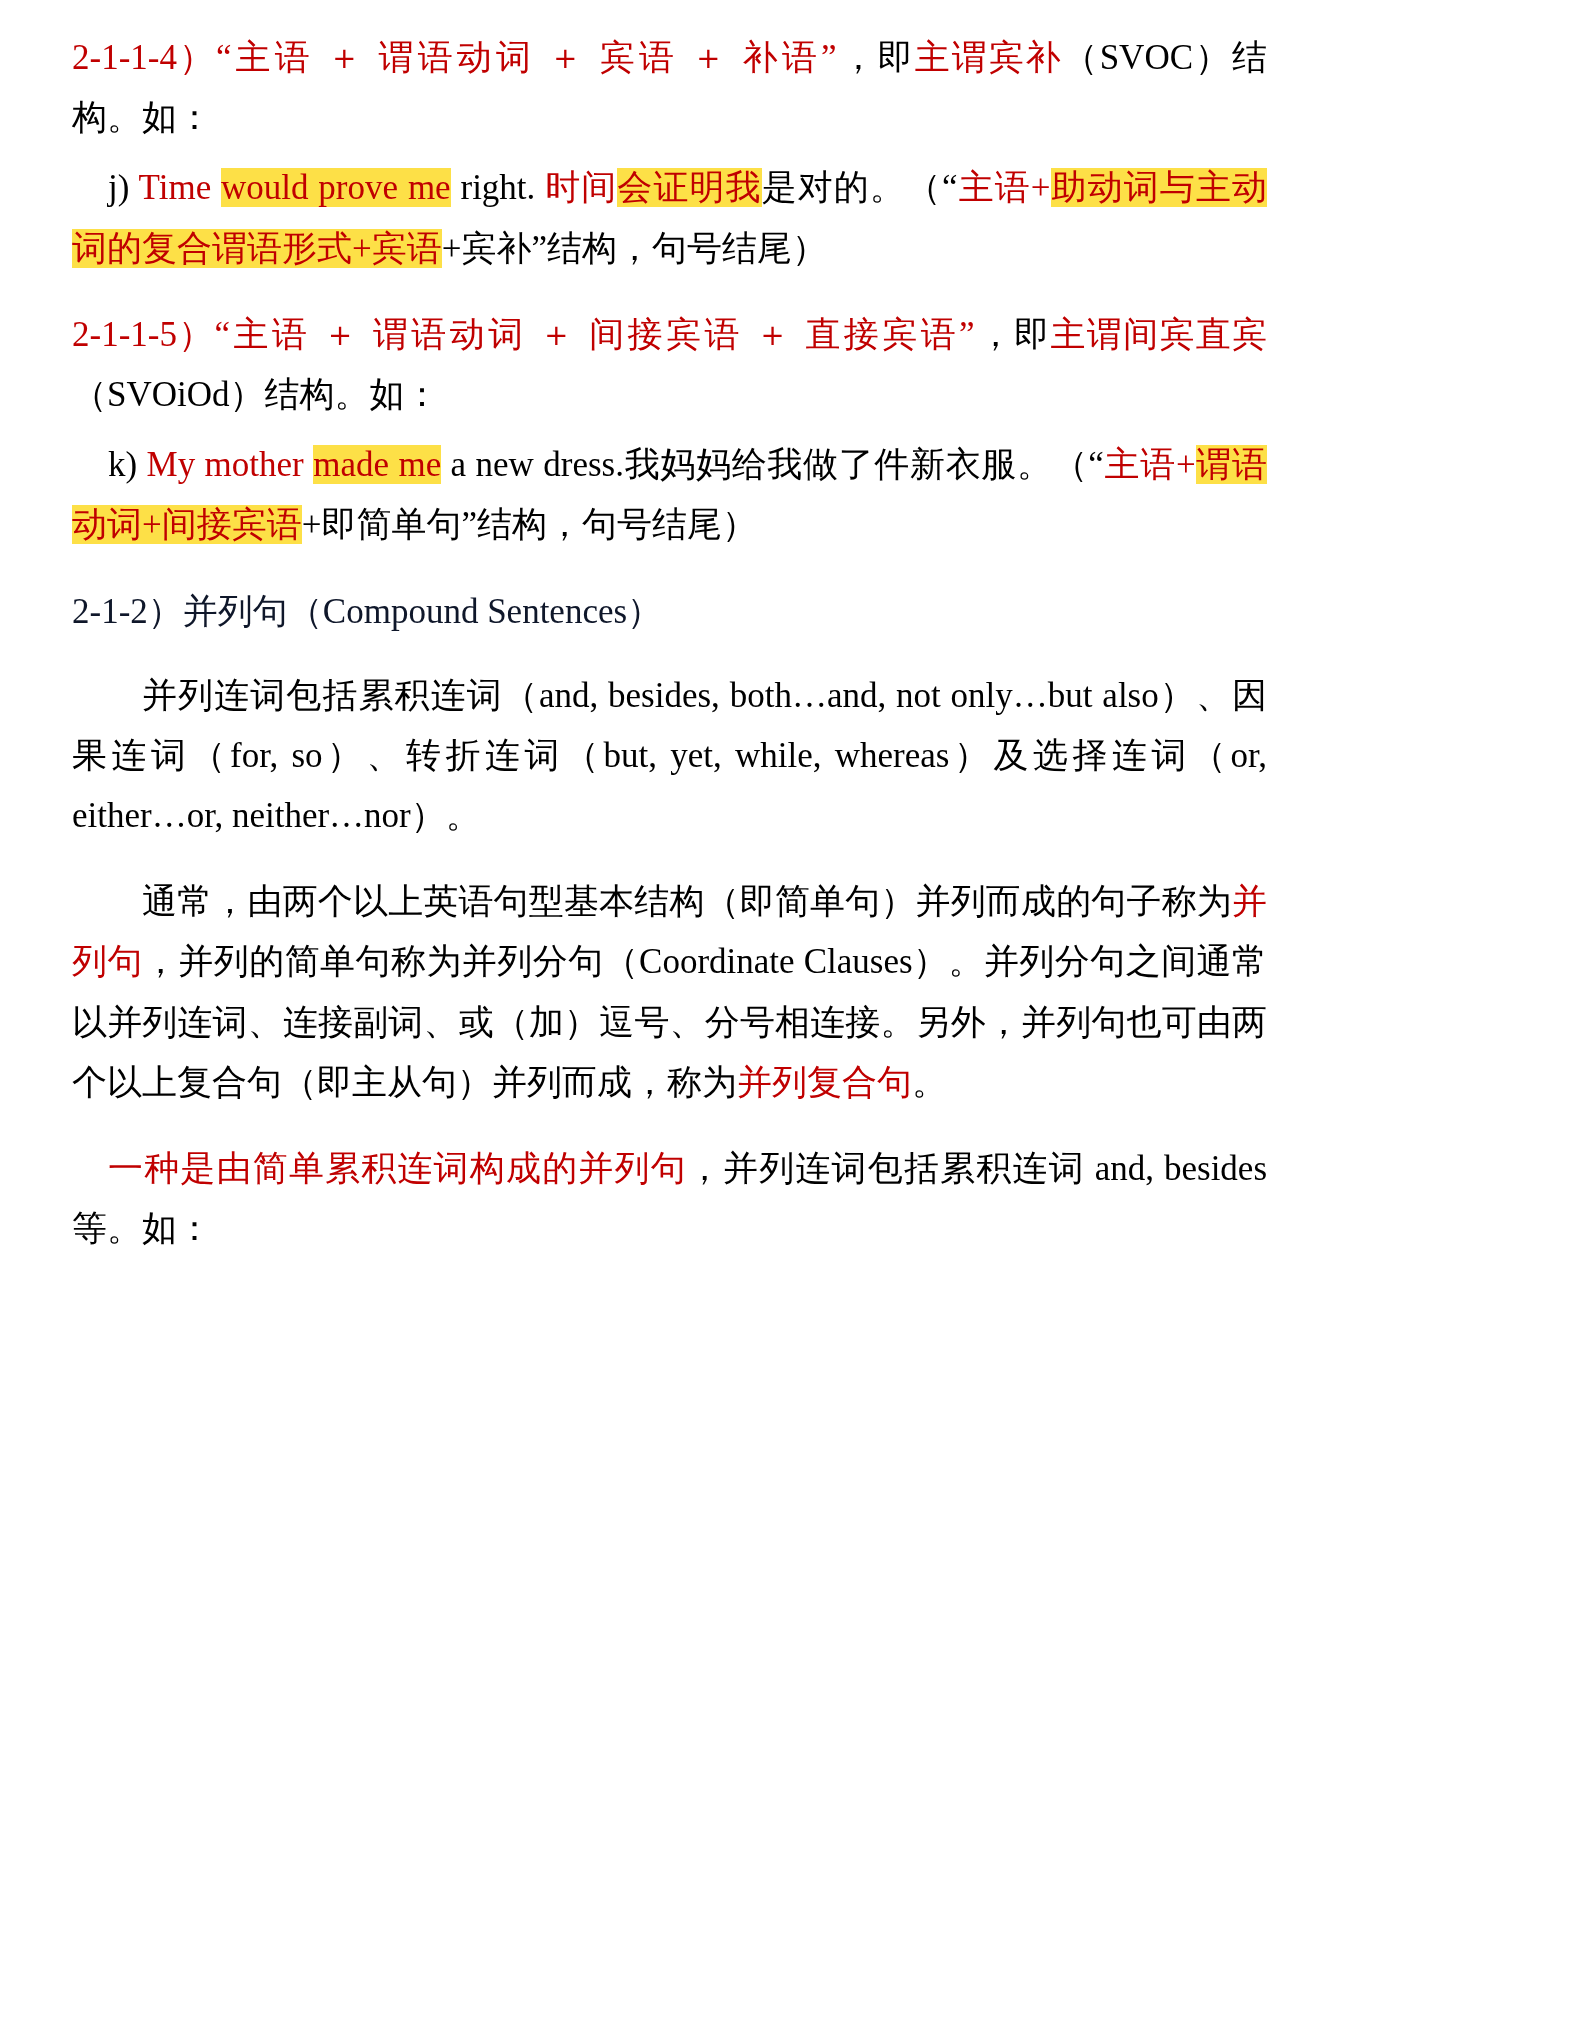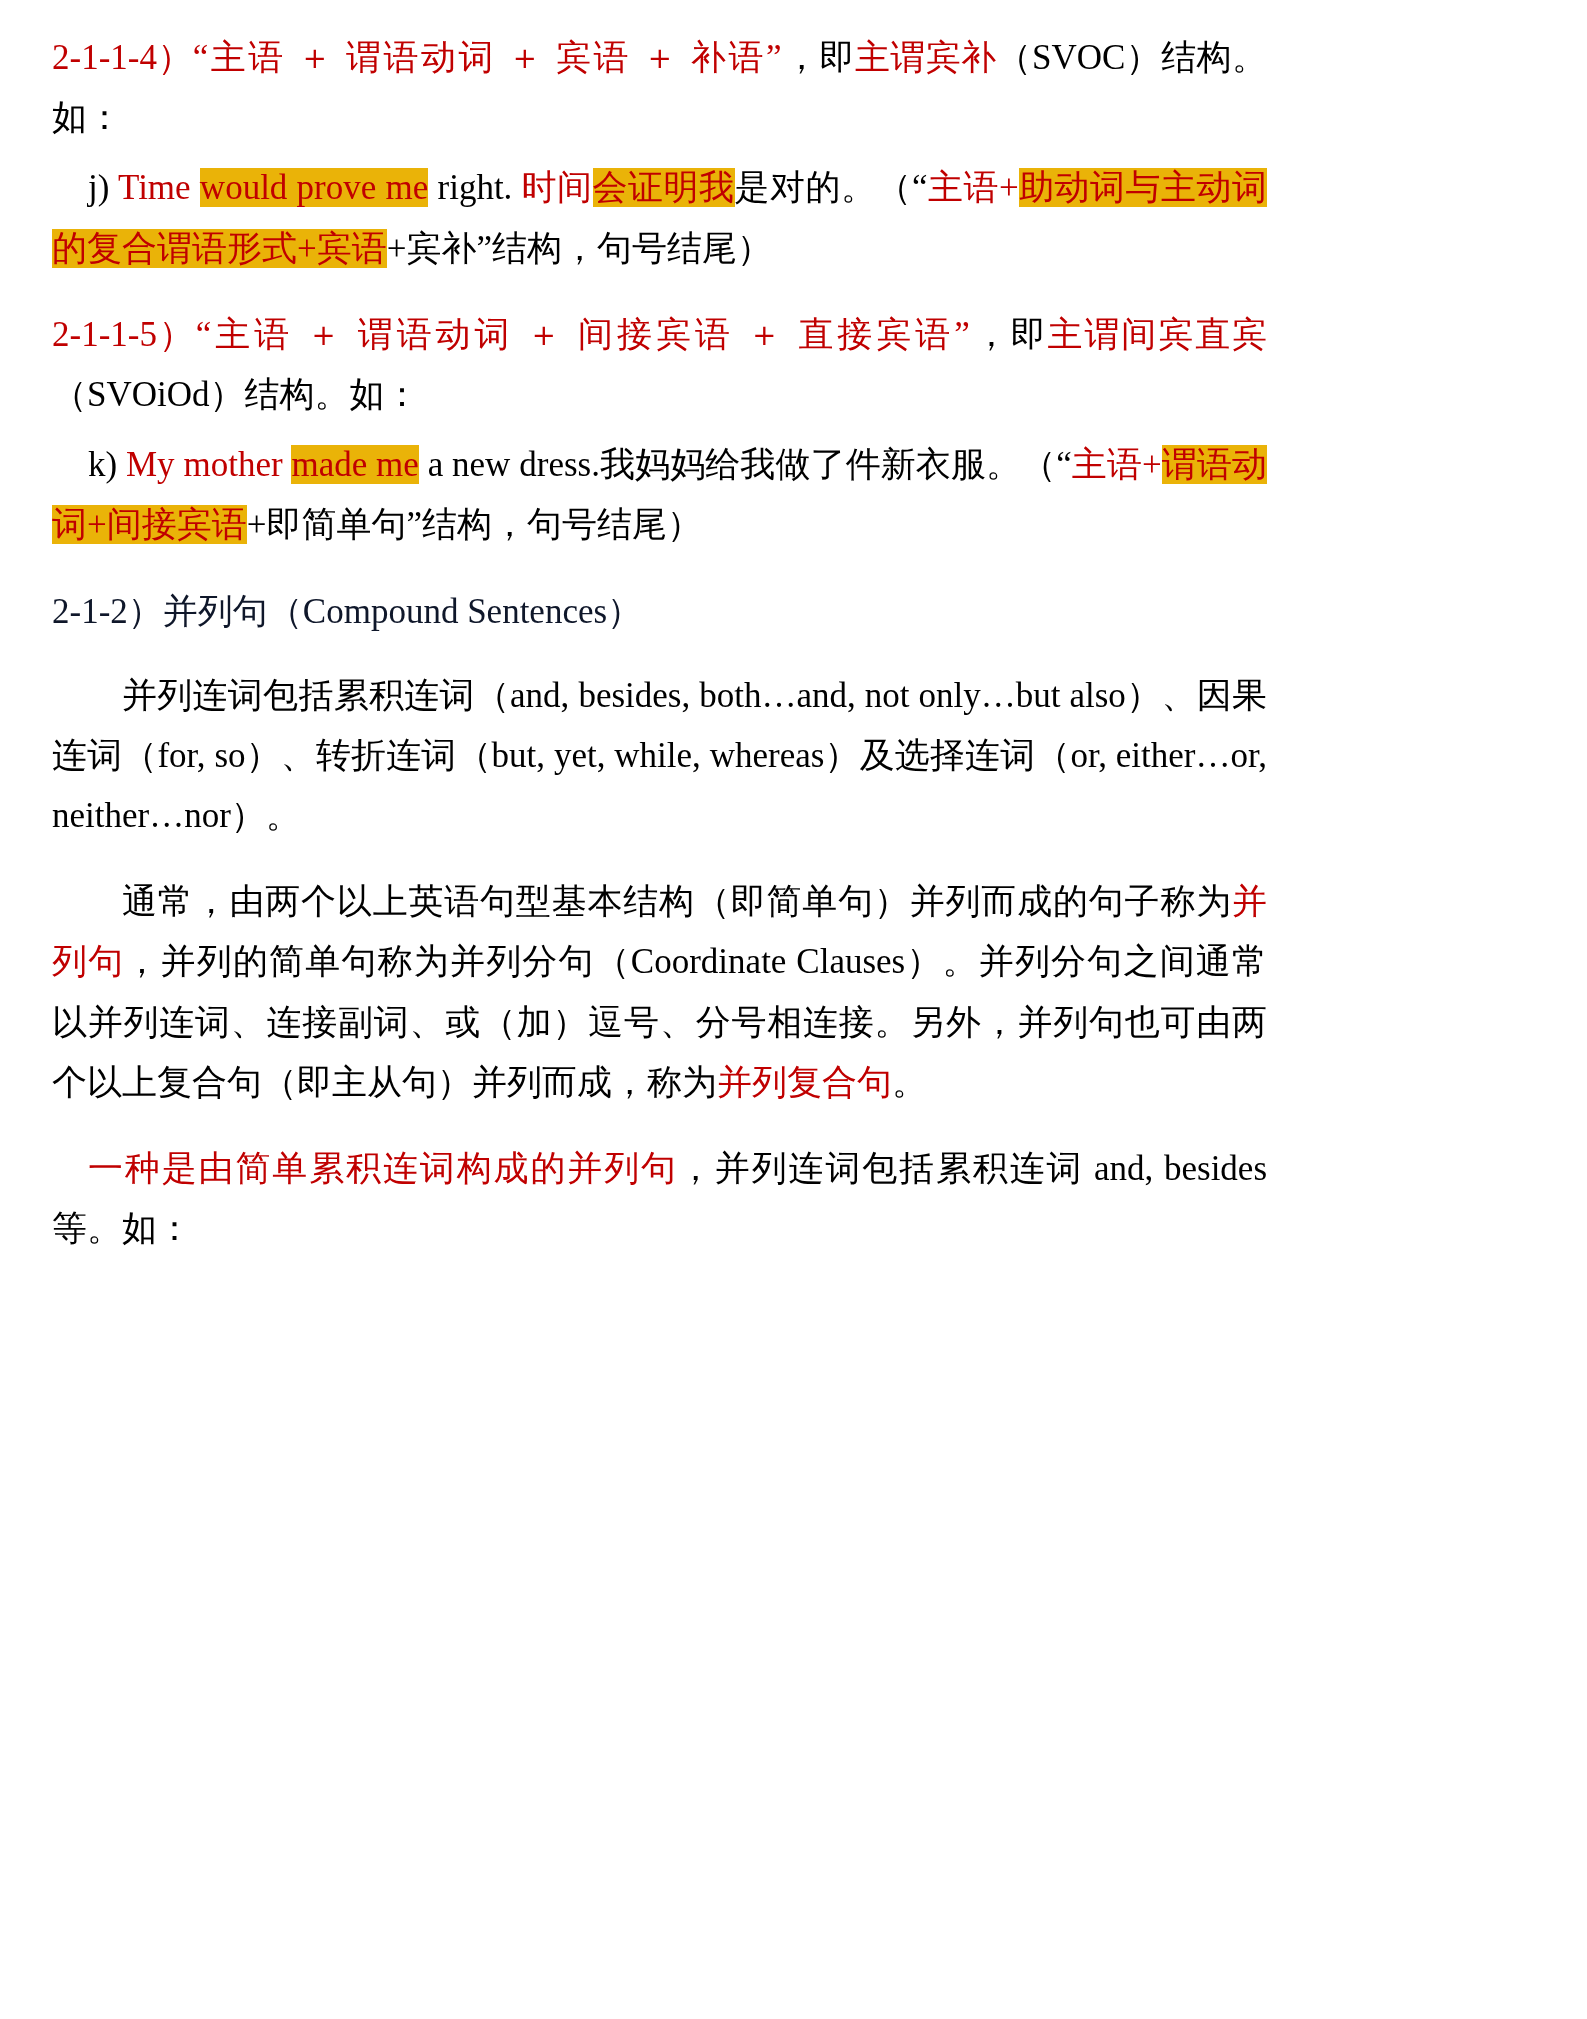--- a/index.html
+++ b/index.html
@@ -10,33 +10,33 @@
   body {
     width: 1587px;
     min-height: 2019px;
     font-family: "Liberation Serif", "DejaVu Serif", serif;
     color: #000000;
   }
   .page {
     box-sizing: border-box;
     width: 1367px;
     min-height: 2019px;
-    padding: 28px 100px 40px 52px;
+    padding: 28px 100px 40px 72px;
   }
   p {
     margin: 0 0 10px 0;
     font-size: 35px;
     line-height: 1.72;
     text-align: justify;
     text-justify: inter-ideograph;
   }
   .indent { text-indent: 70px; }
   .indent-small { text-indent: 36px; }
   .red { color: #c00000; }
-  .hl { background: #eab308; }
+  .hl { background: #fde047; }
   .spaced { letter-spacing: 0.06em; }
   .para-gap { margin-bottom: 26px; }
   .heading {
     color: #0f172a;
     margin-bottom: 24px;
   }
 </style>
 </head>
 <body>
 

